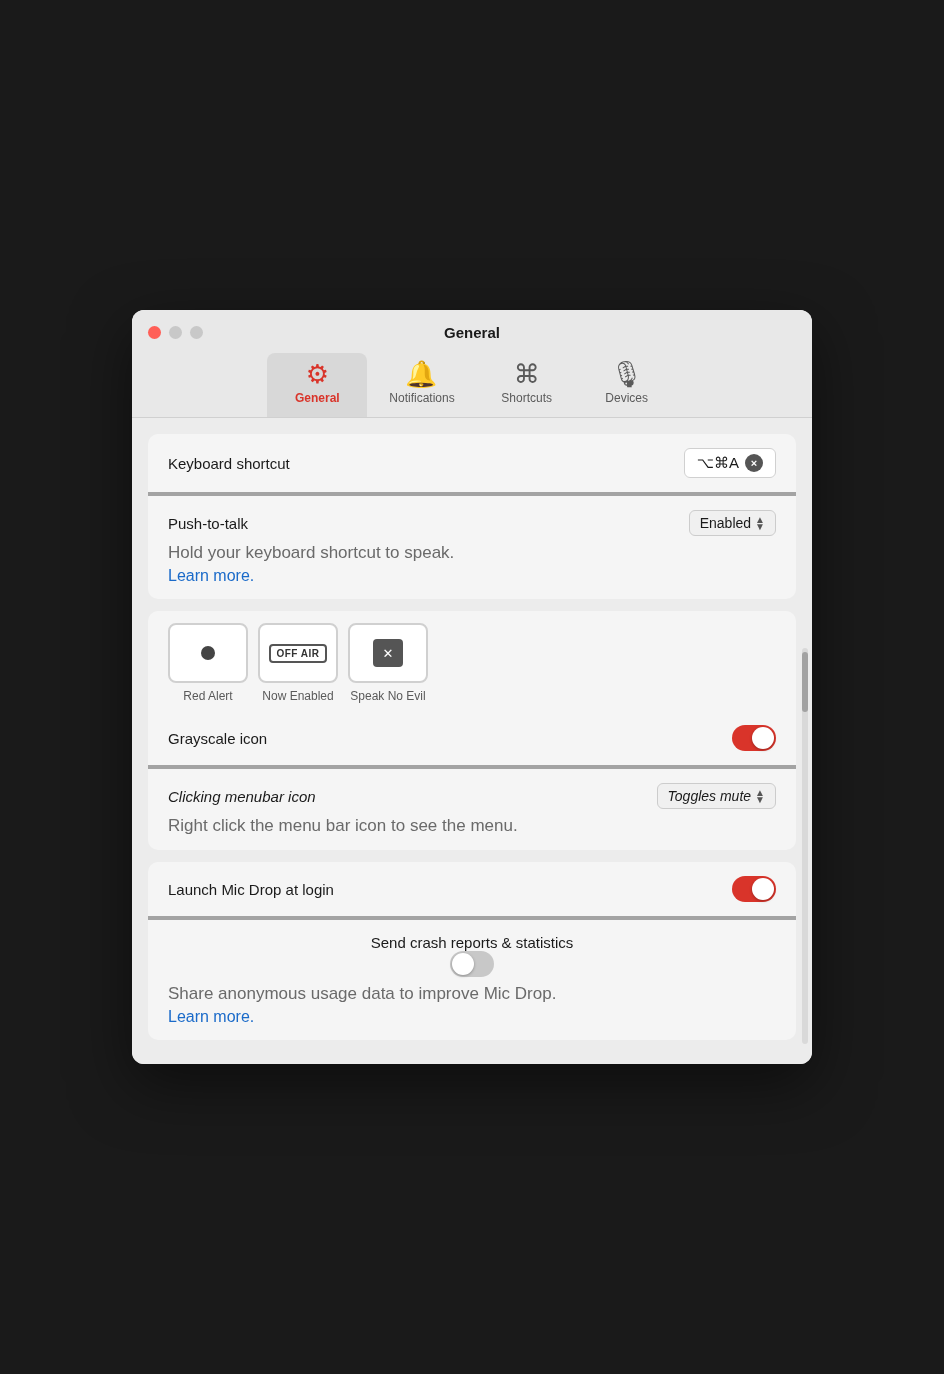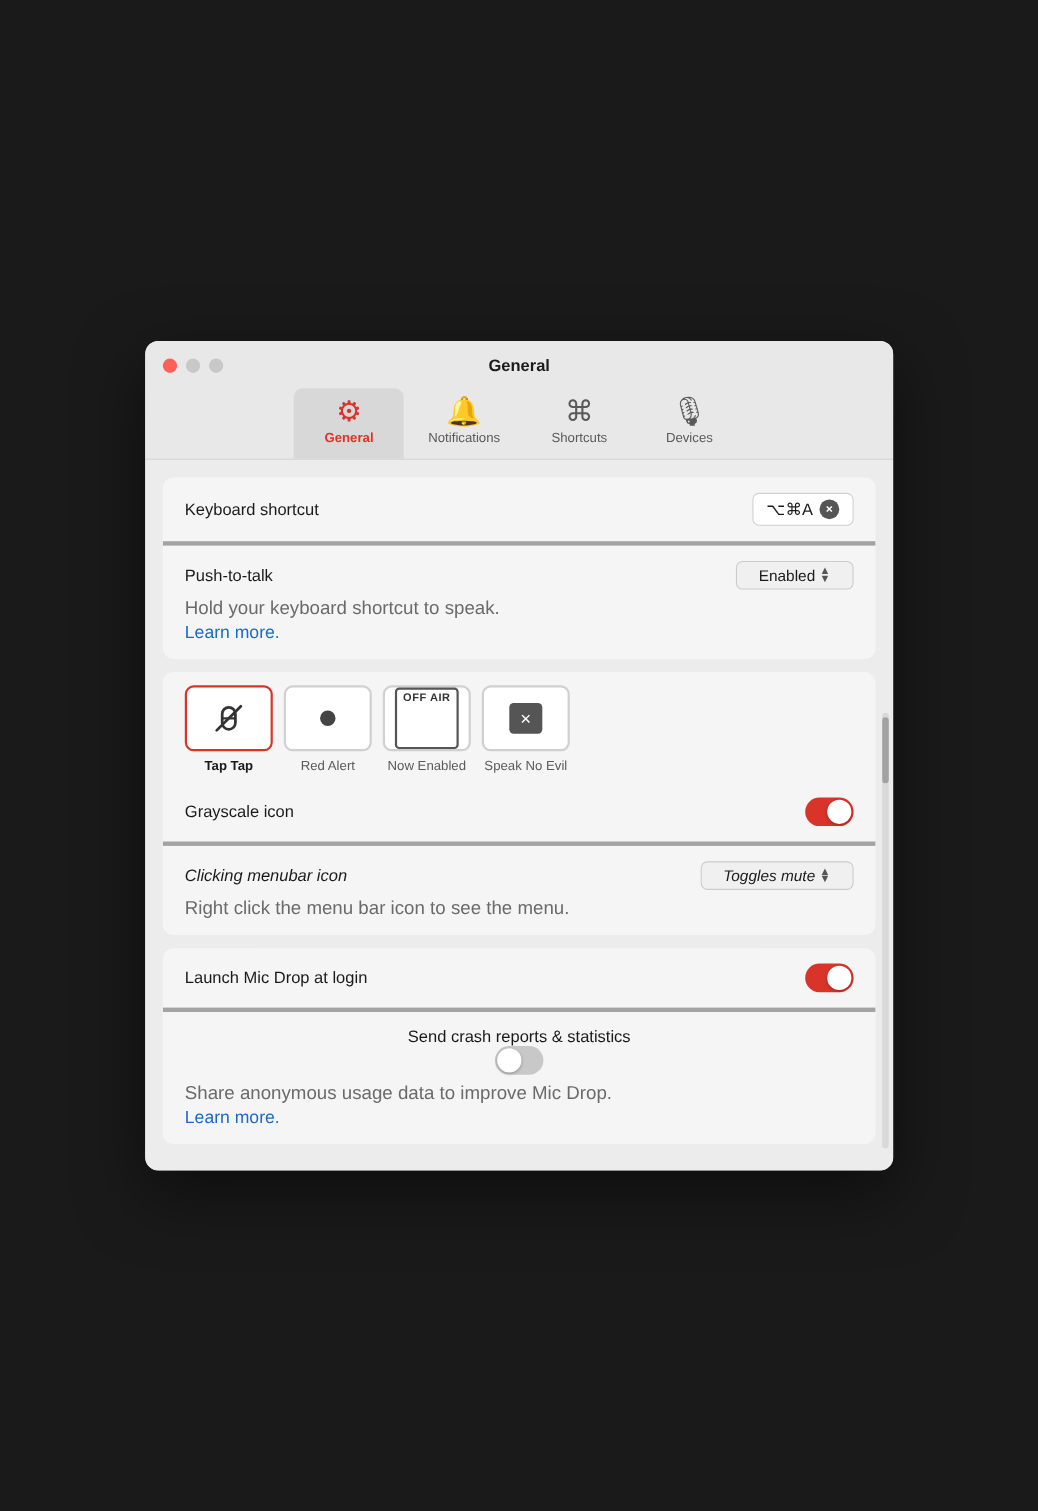--- a/index.html
+++ b/index.html
@@ -131,21 +131,21 @@
       justify-content: center;
       color: white;
       font-size: 11px;
       cursor: pointer;
       font-weight: 700;
     }
     .select-control {
       background: #f0f0f0;
       border: 1px solid #ccc;
       border-radius: 6px;
-      padding: 4px 20px;
+      padding: 4px 10px;
       font-size: 14px;
       color: #1a1a1a;
       display: flex;
       align-items: center;
       gap: 4px;
       cursor: pointer;
     }
     .select-arrows {
       display: flex;
       flex-direction: column;
@@ -223,20 +223,21 @@
     }
     .toggle.on .toggle-thumb { transform: translateX(18px); }
     .toggle.off .toggle-thumb { transform: translateX(0); }
     .off-air-box {
       background: white;
       border-radius: 8px;
       border: 2px solid #d0d0d0;
       width: 80px;
       height: 60px;
       display: flex;
+      align-items: center;
       justify-content: center;
     }
     .off-air-badge {
       border: 2px solid #555;
       border-radius: 4px;
       padding: 2px 5px;
       font-size: 10px;
       font-weight: 700;
       color: #333;
       letter-spacing: 0.5px;
@@ -357,30 +358,20 @@
           </div>
           <span class="card-row-sub">Hold your keyboard shortcut to speak.</span>
           <a class="learn-more" style="margin-top:4px;">Learn more.</a>
         </div>
       </div>
 
       <div class="card">
 
         <div class="icon-options">
 
-          <div class="icon-option">
-            <div class="icon-option-box selected">
-              <svg width="30" height="30" viewBox="0 0 30 30" fill="none" xmlns="http://www.w3.org/2000/svg">
-                <line x1="4" y1="26" x2="26" y2="4" stroke="#333" stroke-width="2.5" stroke-linecap="round"></line>
-                <rect x="9" y="5" width="12" height="20" rx="6" stroke="#333" stroke-width="2.5" fill="none"></rect>
-                <line x1="9" y1="15" x2="21" y2="15" stroke="#333" stroke-width="2"></line>
-              </svg>
-            </div>
-            <span class="icon-option-label selected-label">Tap Tap</span>
-          </div>
 
           <div class="icon-option">
             <div class="red-dot-box">
               <div class="red-dot"></div>
             </div>
             <span class="icon-option-label">Red Alert</span>
           </div>
 
           <div class="icon-option">
             <div class="off-air-box">

